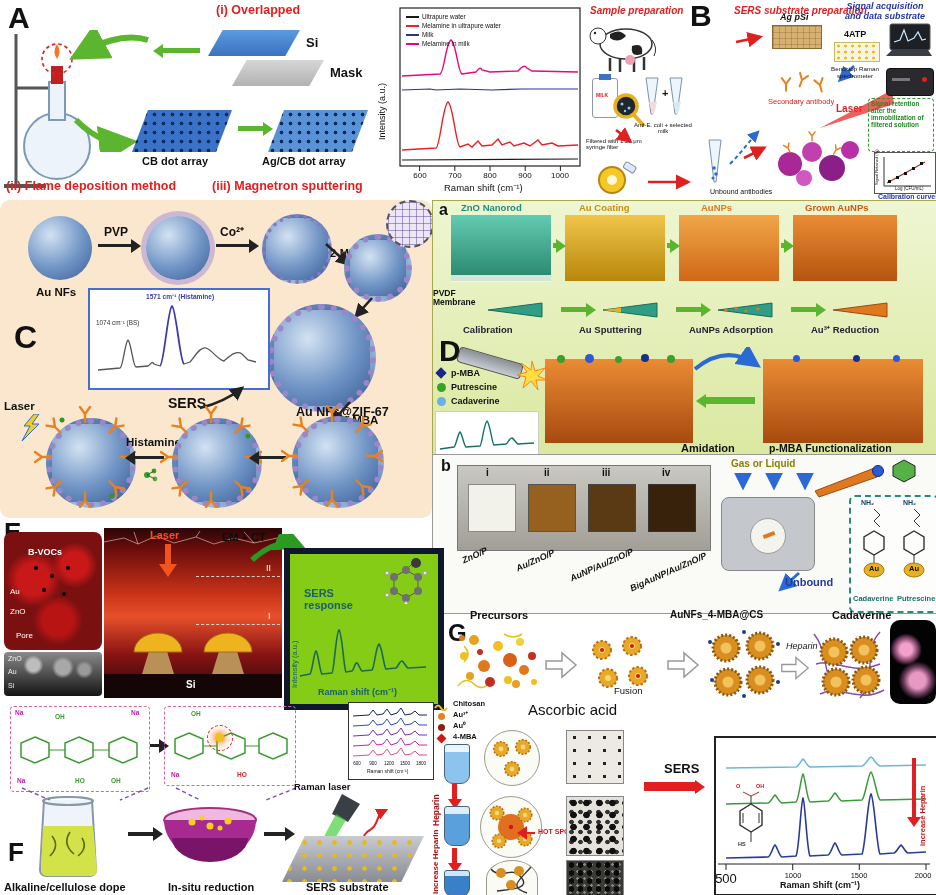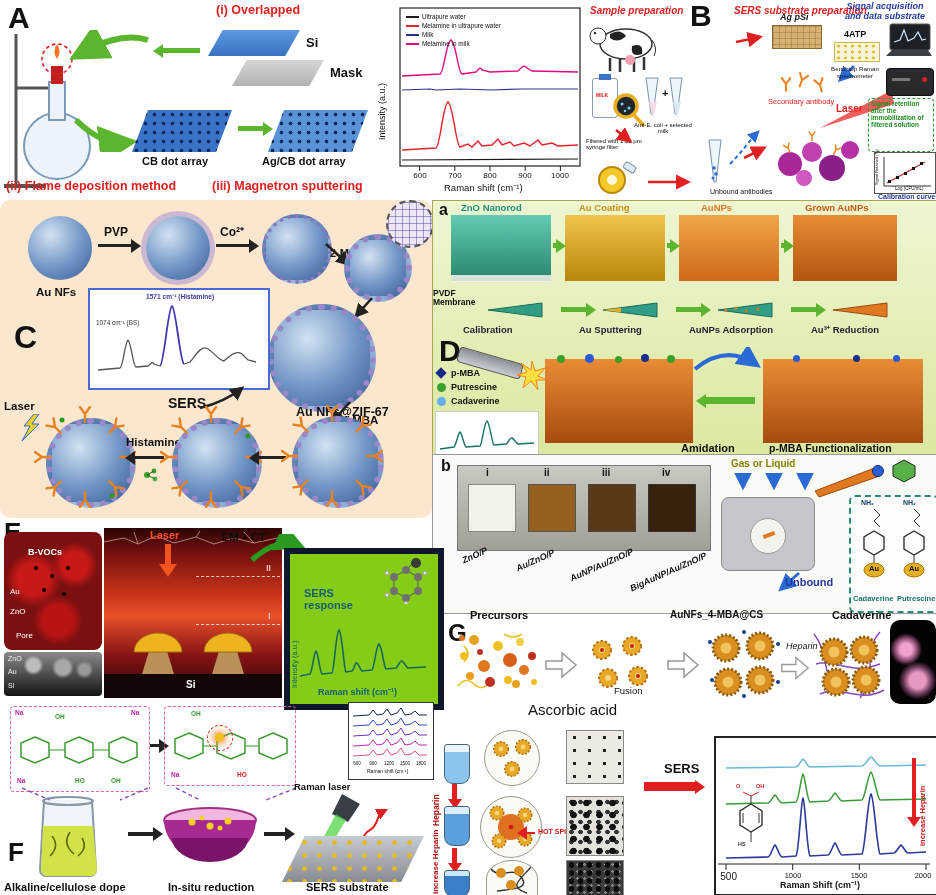--- a/index.html
+++ b/index.html
@@ -657,20 +657,32 @@
         <circle cx="70" cy="44" r="5" fill="#e07820"></circle>
         <circle cx="36" cy="56" r="5" fill="#c03020"></circle>
         <circle cx="54" cy="54" r="4" fill="#f0c020"></circle>
         <circle cx="16" cy="50" r="4" fill="#e8a020"></circle>
         <circle cx="78" cy="30" r="4" fill="#c03020"></circle>
         <circle cx="26" cy="26" r="3" fill="#c03020"></circle>
         <circle cx="62" cy="58" r="4" fill="#e8a020"></circle>
         <circle cx="80" cy="56" r="3" fill="#f0c020"></circle>
         <circle cx="8" cy="12" r="3" fill="#e07820"></circle>
     </svg>
+    <div class="abs" style="left:2px;top:90px;width:70px;height:52px">
+      <svg style="position:absolute;left:0;top:2px" width="15" height="9" viewBox="0 0 15 9">
+          <path d="M1,6 q3,-5 6,0 t6,0" stroke="#e8c020" stroke-width="2" fill="none"></path>
+        </svg>
+      <span class="t b" style="left:19px;top:0;font-size:7.5px">Chitosan</span>
+      <div style="position:absolute;left:4px;top:13px;width:7px;height:7px;border-radius:50%;background:#e8821e"></div>
+      <span class="t b" style="left:19px;top:11px;font-size:7.5px">Au³⁺</span>
+      <div style="position:absolute;left:4px;top:24px;width:7px;height:7px;border-radius:50%;background:#8a2010"></div>
+      <span class="t b" style="left:19px;top:22px;font-size:7.5px">Au⁰</span>
+      <div style="position:absolute;left:4px;top:35px;width:7px;height:7px;background:#d01818;transform:rotate(45deg)"></div>
+      <span class="t b" style="left:19px;top:33px;font-size:7.5px">4-MBA</span>
+    </div>
     <svg class="abs" style="left:112px;top:40px" width="34" height="30" viewBox="0 0 34 30">
         <polygon points="2,11 18,11 18,3 32,15 18,27 18,19 2,19" fill="#fff" stroke="#999" stroke-width="1.5"></polygon>
       </svg>
     <span class="t" style="left:96px;top:92px;font-size:15px">Ascorbic acid</span>
     <svg class="abs" style="left:146px;top:14px" width="86" height="78" viewBox="0 0 86 78">
       <use href="#ros" transform="translate(24,26)"></use>
         <use href="#ros" transform="translate(54,22)"></use>
         <use href="#ros" transform="translate(30,54)"></use>
         <use href="#ros" transform="translate(60,52)"></use>
       <circle cx="24" cy="26" r="2" fill="#d01818"></circle>
@@ -764,21 +776,21 @@
         <line x1="21" y1="14" x2="21" y2="6" stroke="#333"></line>
           <line x1="21" y1="6" x2="13" y2="2" stroke="#c02020"></line>
           <line x1="21" y1="6" x2="29" y2="2" stroke="#c02020"></line>
         <line x1="21" y1="42" x2="21" y2="52" stroke="#333"></line>
       </svg>
       <span class="t b" style="left:20px;top:46px;font-size:5.5px;color:#c02020">O</span>
       <span class="t b" style="left:40px;top:46px;font-size:5.5px;color:#c02020">OH</span>
       <span class="t b" style="left:22px;top:104px;font-size:5.5px;color:#333">HS</span>
       <div class="va r" style="left:196px;top:20px;height:60px;width:4px"></div>
       <div class="vtext" style="left:203px;top:22px;height:86px;font-size:7.5px;font-weight:700;color:#d01010">increase Heparin</div>
-      <span class="t" style="left:-1px;top:134px;width:22px;text-align:right;font-size:10px">500</span>
+      <span class="t" style="left:-1px;top:134px;width:22px;text-align:center;font-size:13px">500</span>
       <span class="t" style="left:66px;top:134px;width:22px;text-align:center;font-size:7.5px">1000</span>
       <span class="t" style="left:132px;top:134px;width:22px;text-align:center;font-size:7.5px">1500</span>
       <span class="t" style="left:196px;top:134px;width:22px;text-align:center;font-size:7.5px">2000</span>
       <span class="t b" style="left:64px;top:143px;font-size:9px">Raman Shift (cm⁻¹)</span>
     </div>
   </div>
 
 </div>
 
 </body></html>

